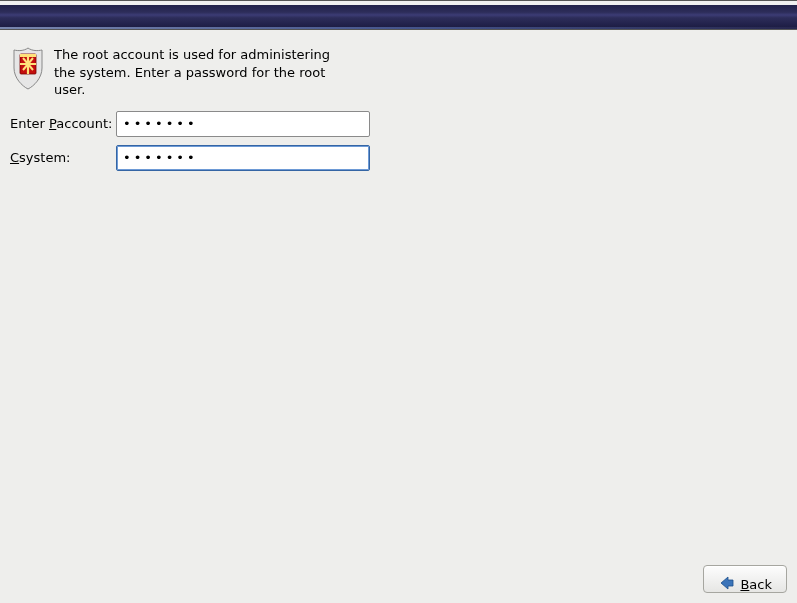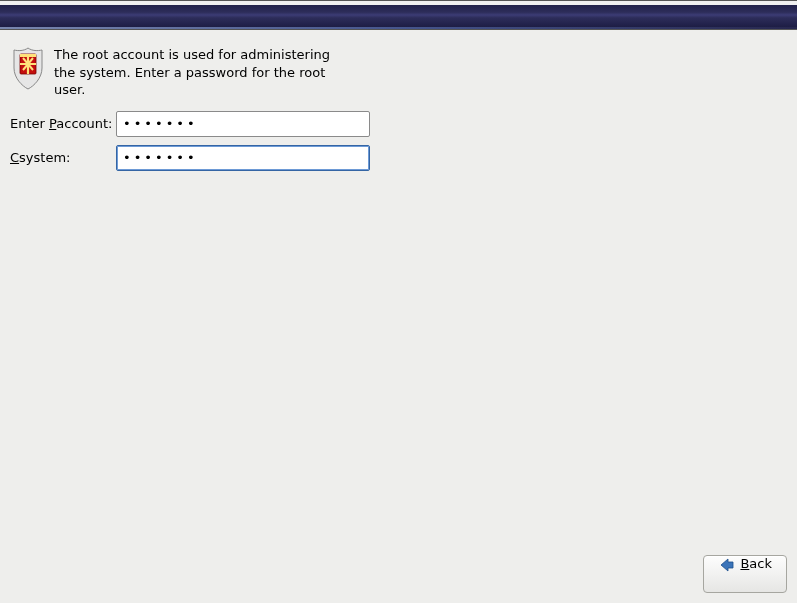--- a/index.html
+++ b/index.html
@@ -86,23 +86,23 @@
     }
     .footer {
       position: absolute;
       bottom: 10px;
       right: 10px;
       display: flex;
       gap: 12px;
     }
     .btn {
       display: inline-flex;
-      align-items: flex-start;
+      align-items: flex-end;
       gap: 4px;
-      height: 38px;
+      height: 28px;
       padding: 0 14px;
       background: linear-gradient(to bottom, #fdfdfd 0%, #e6e6e4 100%);
       border: 1px solid #a6a6a0;
       border-radius: 4px;
       box-shadow: 0 1px 0 #fff inset;
       font-family: inherit;
       font-size: 13px;
       cursor: pointer;
       color: #000;
     }

